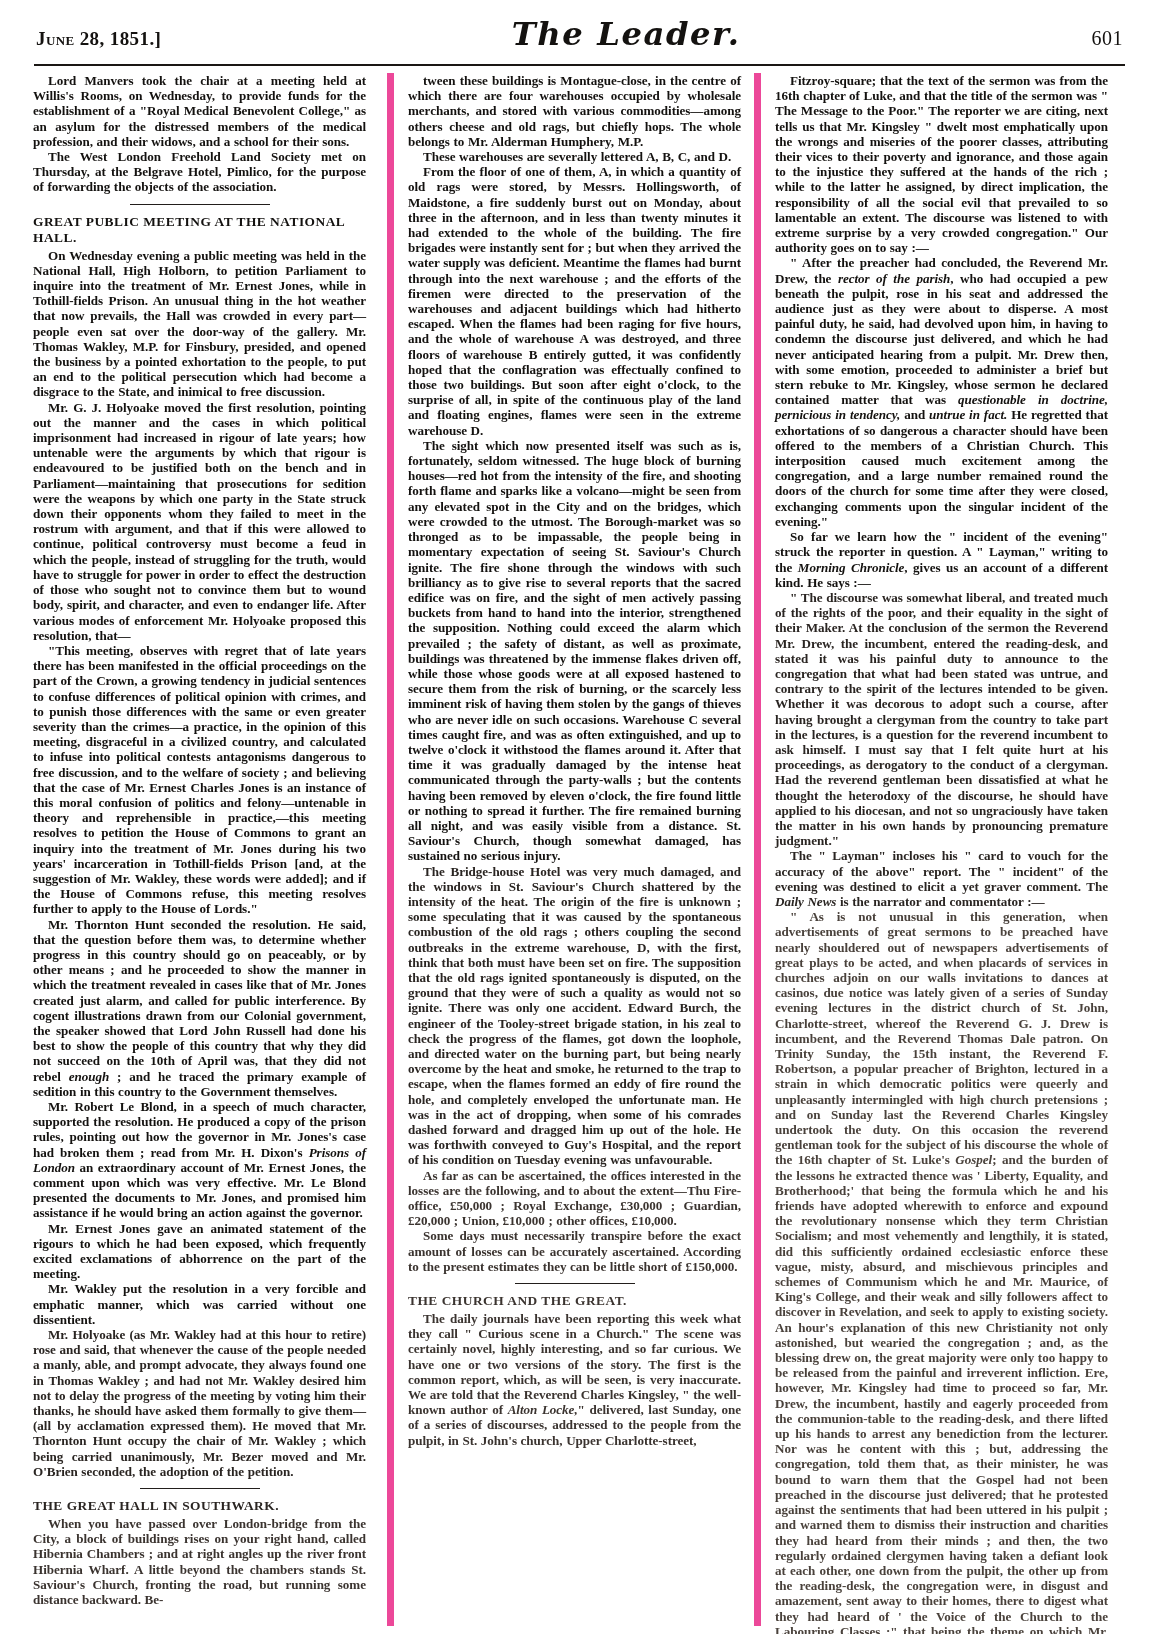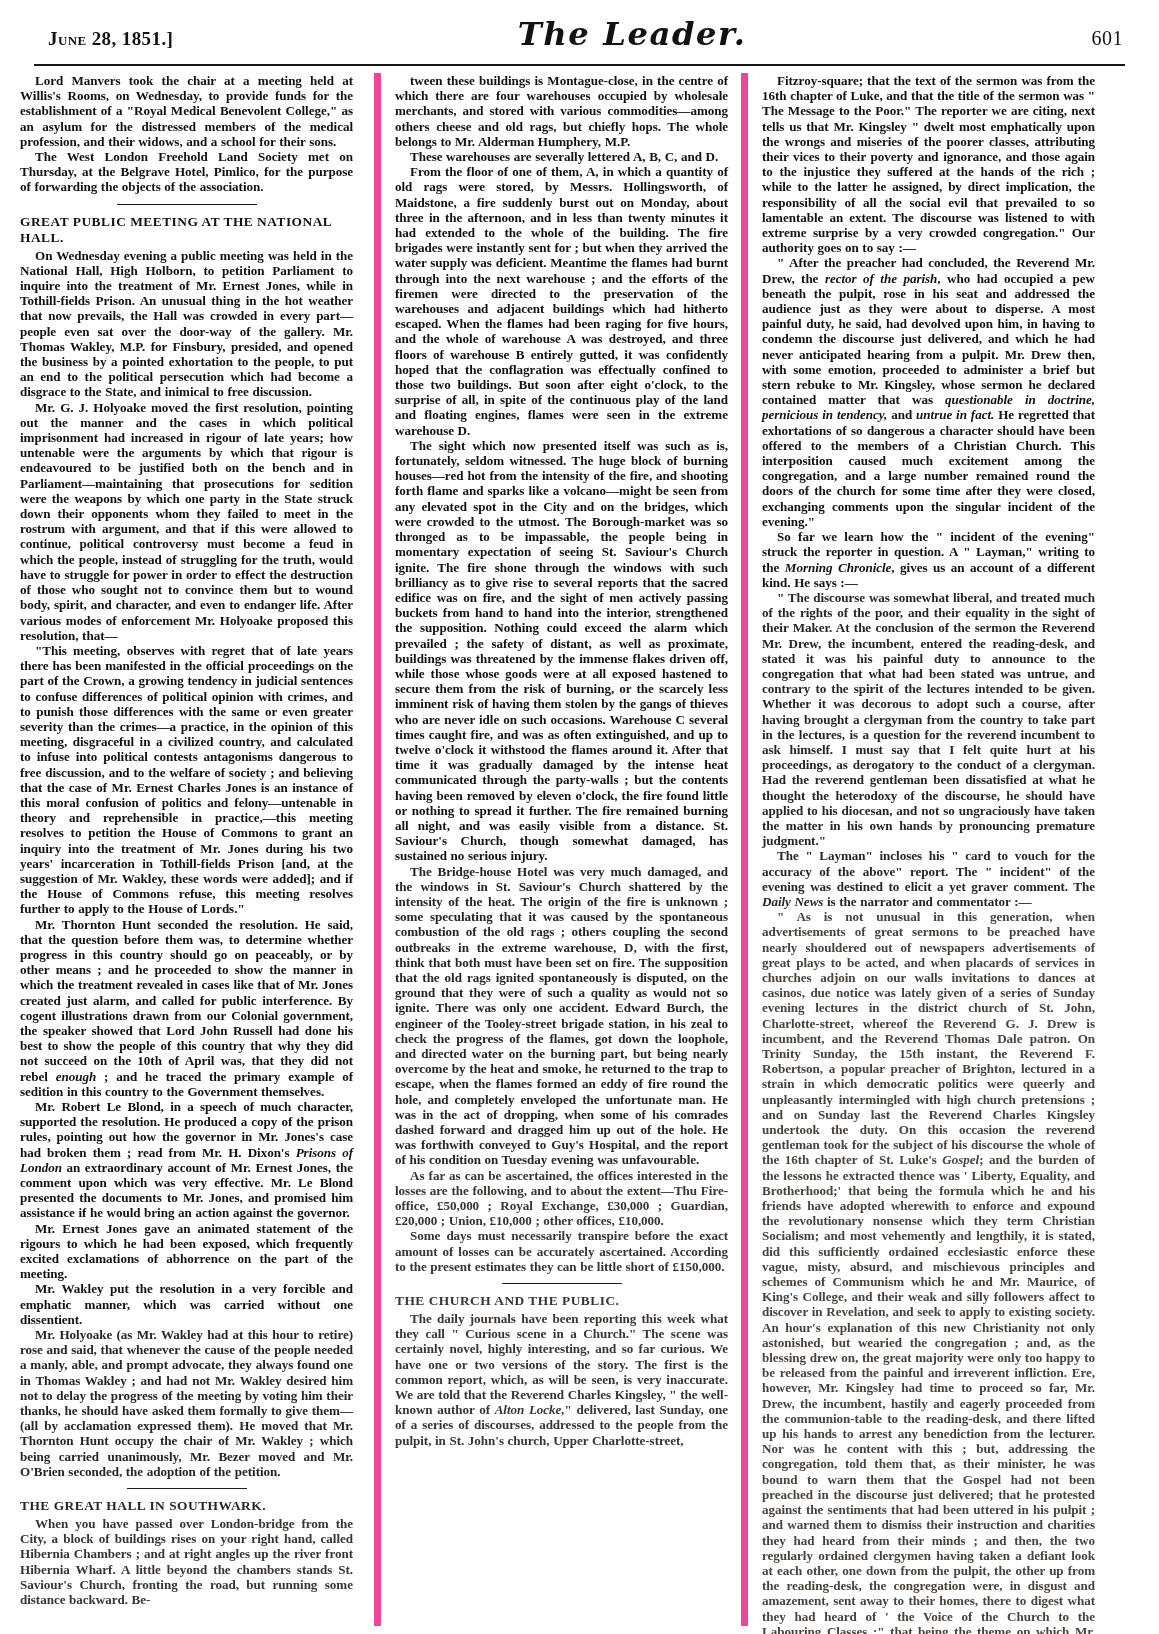--- a/index.html
+++ b/index.html
@@ -14,21 +14,21 @@
     font-family: "Liberation Serif", "DejaVu Serif", serif;
     color: #141210;
     overflow: hidden;
     position: relative;
   }
 
   
   .masthead {
     position: relative;
     height: 58px;
-    padding: 16px 36px 0 48px;
+    padding: 16px 36px 0 36px;
     box-sizing: border-box;
   }
   .masthead-row {
     display: flex;
     align-items: baseline;
     justify-content: space-between;
     width: 100%;
   }
   .issue-date {
     font-family: "Liberation Serif", "DejaVu Serif", serif;
@@ -56,21 +56,21 @@
   }
   .rule-thick {
     margin: 6px 34px 0 34px;
     height: 2px;
     background: #1a1714;
   }
 
   
   .columns {
     display: flex;
-    padding: 7px 34px 0 20px;
+    padding: 7px 34px 0 33px;
     box-sizing: border-box;
     height: 1560px;
   }
   .col {
     width: 341px;
     box-sizing: border-box;
     position: relative;
   }
   .col + .col {
     border-left: 7px solid #ec4899;
@@ -166,21 +166,21 @@
     <p>tween these buildings is Montague-close, in the centre of which there are four warehouses occupied by wholesale merchants, and stored with various commodities—among others cheese and old rags, but chiefly hops. The whole belongs to Mr. Alderman Humphery, M.P.</p>
     <p>These warehouses are severally lettered A, B, C, and D.</p>
     <p>From the floor of one of them, A, in which a quantity of old rags were stored, by Messrs. Hollingsworth, of Maidstone, a fire suddenly burst out on Monday, about three in the afternoon, and in less than twenty minutes it had extended to the whole of the building. The fire brigades were instantly sent for ; but when they arrived the water supply was deficient. Meantime the flames had burnt through into the next warehouse ; and the efforts of the firemen were directed to the preservation of the warehouses and adjacent buildings which had hitherto escaped. When the flames had been raging for five hours, and the whole of warehouse A was destroyed, and three floors of warehouse B entirely gutted, it was confidently hoped that the conflagration was effectually confined to those two buildings. But soon after eight o'clock, to the surprise of all, in spite of the continuous play of the land and floating engines, flames were seen in the extreme warehouse D.</p>
     <p>The sight which now presented itself was such as is, fortunately, seldom witnessed. The huge block of burning houses—red hot from the intensity of the fire, and shooting forth flame and sparks like a volcano—might be seen from any elevated spot in the City and on the bridges, which were crowded to the utmost. The Borough-market was so thronged as to be impassable, the people being in momentary expectation of seeing St. Saviour's Church ignite. The fire shone through the windows with such brilliancy as to give rise to several reports that the sacred edifice was on fire, and the sight of men actively passing buckets from hand to hand into the interior, strengthened the supposition. Nothing could exceed the alarm which prevailed ; the safety of distant, as well as proximate, buildings was threatened by the immense flakes driven off, while those whose goods were at all exposed hastened to secure them from the risk of burning, or the scarcely less imminent risk of having them stolen by the gangs of thieves who are never idle on such occasions. Warehouse C several times caught fire, and was as often extinguished, and up to twelve o'clock it withstood the flames around it. After that time it was gradually damaged by the intense heat communicated through the party-walls ; but the contents having been removed by eleven o'clock, the fire found little or nothing to spread it further. The fire remained burning all night, and was easily visible from a distance. St. Saviour's Church, though somewhat damaged, has sustained no serious injury.</p>
     <p class="faded-1">The Bridge-house Hotel was very much damaged, and the windows in St. Saviour's Church shattered by the intensity of the heat. The origin of the fire is unknown ; some speculating that it was caused by the spontaneous combustion of the old rags ; others coupling the second outbreaks in the extreme warehouse, D, with the first, think that both must have been set on fire. The supposition that the old rags ignited spontaneously is disputed, on the ground that they were of such a quality as would not so ignite. There was only one accident. Edward Burch, the engineer of the Tooley-street brigade station, in his zeal to check the progress of the flames, got down the loophole, and directed water on the burning part, but being nearly overcome by the heat and smoke, he returned to the trap to escape, when the flames formed an eddy of fire round the hole, and completely enveloped the unfortunate man. He was in the act of dropping, when some of his comrades dashed forward and dragged him up out of the hole. He was forthwith conveyed to Guy's Hospital, and the report of his condition on Tuesday evening was unfavourable.</p>
     <p class="faded-2">As far as can be ascertained, the offices interested in the losses are the following, and to about the extent—Thu Fire-office, £50,000 ; Royal Exchange, £30,000 ; Guardian, £20,000 ; Union, £10,000 ; other offices, £10,000.</p>
     <p class="faded-2">Some days must necessarily transpire before the exact amount of losses can be accurately ascertained. According to the present estimates they can be little short of £150,000.</p>
 
     <div class="sep-rule short"></div>
 
-    <div class="sec-head faded-2">THE CHURCH AND THE PUBLIC.</div>
+    <div class="sec-head faded-2">THE CHURCH AND THE GREAT.</div>
     <p class="faded-2">The daily journals have been reporting this week what they call " Curious scene in a Church." The scene was certainly novel, highly interesting, and so far curious. We have one or two versions of the story. The first is the common report, which, as will be seen, is very inaccurate. We are told that the Reverend Charles Kingsley, " the well-known author of <i>Alton Locke,</i>" delivered, last Sunday, one of a series of discourses, addressed to the people from the pulpit, in St. John's church, Upper Charlotte-street,</p>
   </div>
 
   <div class="col col-3">
     <p>Fitzroy-square; that the text of the sermon was from the 16th chapter of Luke, and that the title of the sermon was " The Message to the Poor." The reporter we are citing, next tells us that Mr. Kingsley " dwelt most emphatically upon the wrongs and miseries of the poorer classes, attributing their vices to their poverty and ignorance, and those again to the injustice they suffered at the hands of the rich ; while to the latter he assigned, by direct implication, the responsibility of all the social evil that prevailed to so lamentable an extent. The discourse was listened to with extreme surprise by a very crowded congregation." Our authority goes on to say :—</p>
     <p class="quote">" After the preacher had concluded, the Reverend Mr. Drew, the <i>rector of the parish</i>, who had occupied a pew beneath the pulpit, rose in his seat and addressed the audience just as they were about to disperse. A most painful duty, he said, had devolved upon him, in having to condemn the discourse just delivered, and which he had never anticipated hearing from a pulpit. Mr. Drew then, with some emotion, proceeded to administer a brief but stern rebuke to Mr. Kingsley, whose sermon he declared contained matter that was <i>questionable in doctrine, pernicious in tendency,</i> and <i>untrue in fact.</i> He regretted that exhortations of so dangerous a character should have been offered to the members of a Christian Church. This interposition caused much excitement among the congregation, and a large number remained round the doors of the church for some time after they were closed, exchanging comments upon the singular incident of the evening."</p>
     <p>So far we learn how the " incident of the evening" struck the reporter in question. A " Layman," writing to the <i>Morning Chronicle</i>, gives us an account of a different kind. He says :—</p>
     <p class="quote faded-1">" The discourse was somewhat liberal, and treated much of the rights of the poor, and their equality in the sight of their Maker. At the conclusion of the sermon the Reverend Mr. Drew, the incumbent, entered the reading-desk, and stated it was his painful duty to announce to the congregation that what had been stated was untrue, and contrary to the spirit of the lectures intended to be given. Whether it was decorous to adopt such a course, after having brought a clergyman from the country to take part in the lectures, is a question for the reverend incumbent to ask himself. I must say that I felt quite hurt at his proceedings, as derogatory to the conduct of a clergyman. Had the reverend gentleman been dissatisfied at what he thought the heterodoxy of the discourse, he should have applied to his diocesan, and not so ungraciously have taken the matter in his own hands by pronouncing premature judgment."</p>
     <p class="faded-1">The " Layman" incloses his " card to vouch for the accuracy of the above" report. The " incident" of the evening was destined to elicit a yet graver comment. The <i>Daily News</i> is the narrator and commentator :—</p>
     <p class="quote faded-3">" As is not unusual in this generation, when advertisements of great sermons to be preached have nearly shouldered out of newspapers advertisements of great plays to be acted, and when placards of services in churches adjoin on our walls invitations to dances at casinos, due notice was lately given of a series of Sunday evening lectures in the district church of St. John, Charlotte-street, whereof the Reverend G. J. Drew is incumbent, and the Reverend Thomas Dale patron. On Trinity Sunday, the 15th instant, the Reverend F. Robertson, a popular preacher of Brighton, lectured in a strain in which democratic politics were queerly and unpleasantly intermingled with high church pretensions ; and on Sunday last the Reverend Charles Kingsley undertook the duty. On this occasion the reverend gentleman took for the subject of his discourse the whole of the 16th chapter of St. Luke's <i>Gospel</i>; and the burden of the lessons he extracted thence was ' Liberty, Equality, and Brotherhood;' that being the formula which he and his friends have adopted wherewith to enforce and expound the revolutionary nonsense which they term Christian Socialism; and most vehemently and lengthily, it is stated, did this sufficiently ordained ecclesiastic enforce these vague, misty, absurd, and mischievous principles and schemes of Communism which he and Mr. Maurice, of King's College, and their weak and silly followers affect to discover in Revelation, and seek to apply to existing society. An hour's explanation of this new Christianity not only astonished, but wearied the congregation ; and, as the blessing drew on, the great majority were only too happy to be released from the painful and irreverent infliction. Ere, however, Mr. Kingsley had time to proceed so far, Mr. Drew, the incumbent, hastily and eagerly proceeded from the communion-table to the reading-desk, and there lifted up his hands to arrest any benediction from the lecturer. Nor was he content with this ; but, addressing the congregation, told them that, as their minister, he was bound to warn them that the Gospel had not been preached in the discourse just delivered; that he protested against the sentiments that had been uttered in his pulpit ; and warned them to dismiss their instruction and charities they had heard from their minds ; and then, the two regularly ordained clergymen having taken a defiant look at each other, one down from the pulpit, the other up from the reading-desk, the congregation were, in disgust and amazement, sent away to their homes, there to digest what they had heard of ' the Voice of the Church to the Labouring Classes ;" that being the theme on which Mr. Kingsley as well as Mr. Robertson had poured forth."</p>

